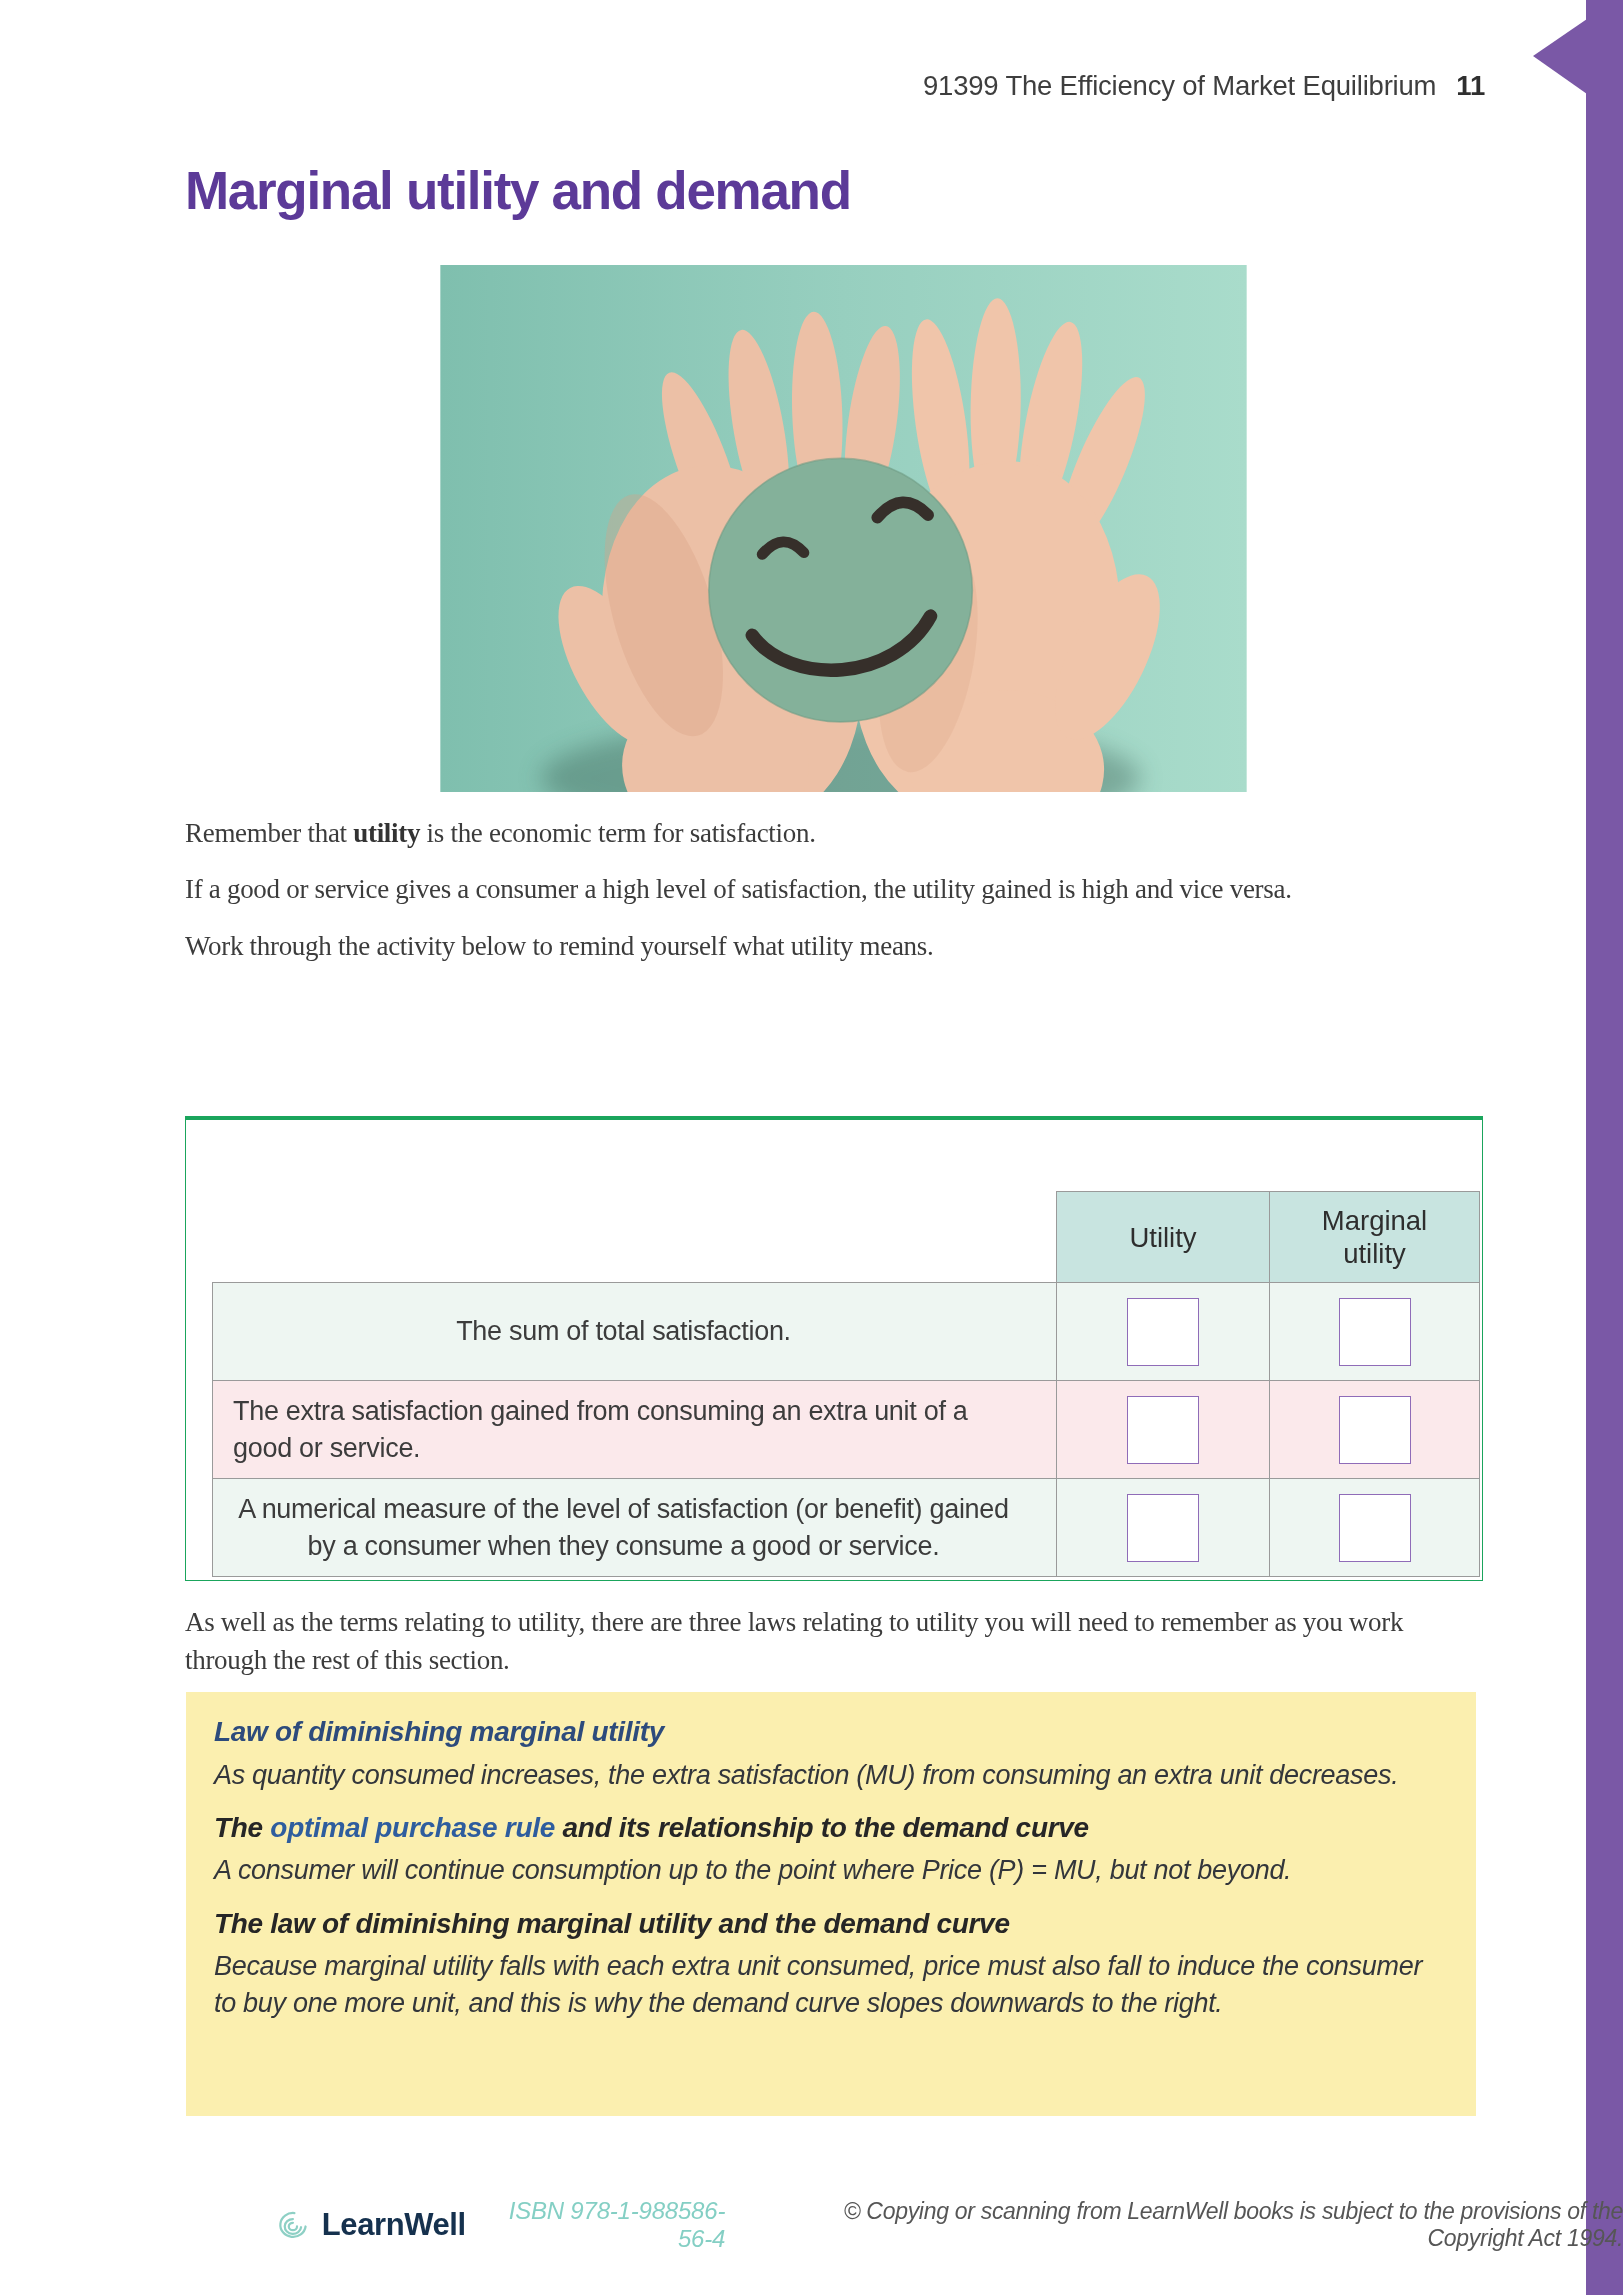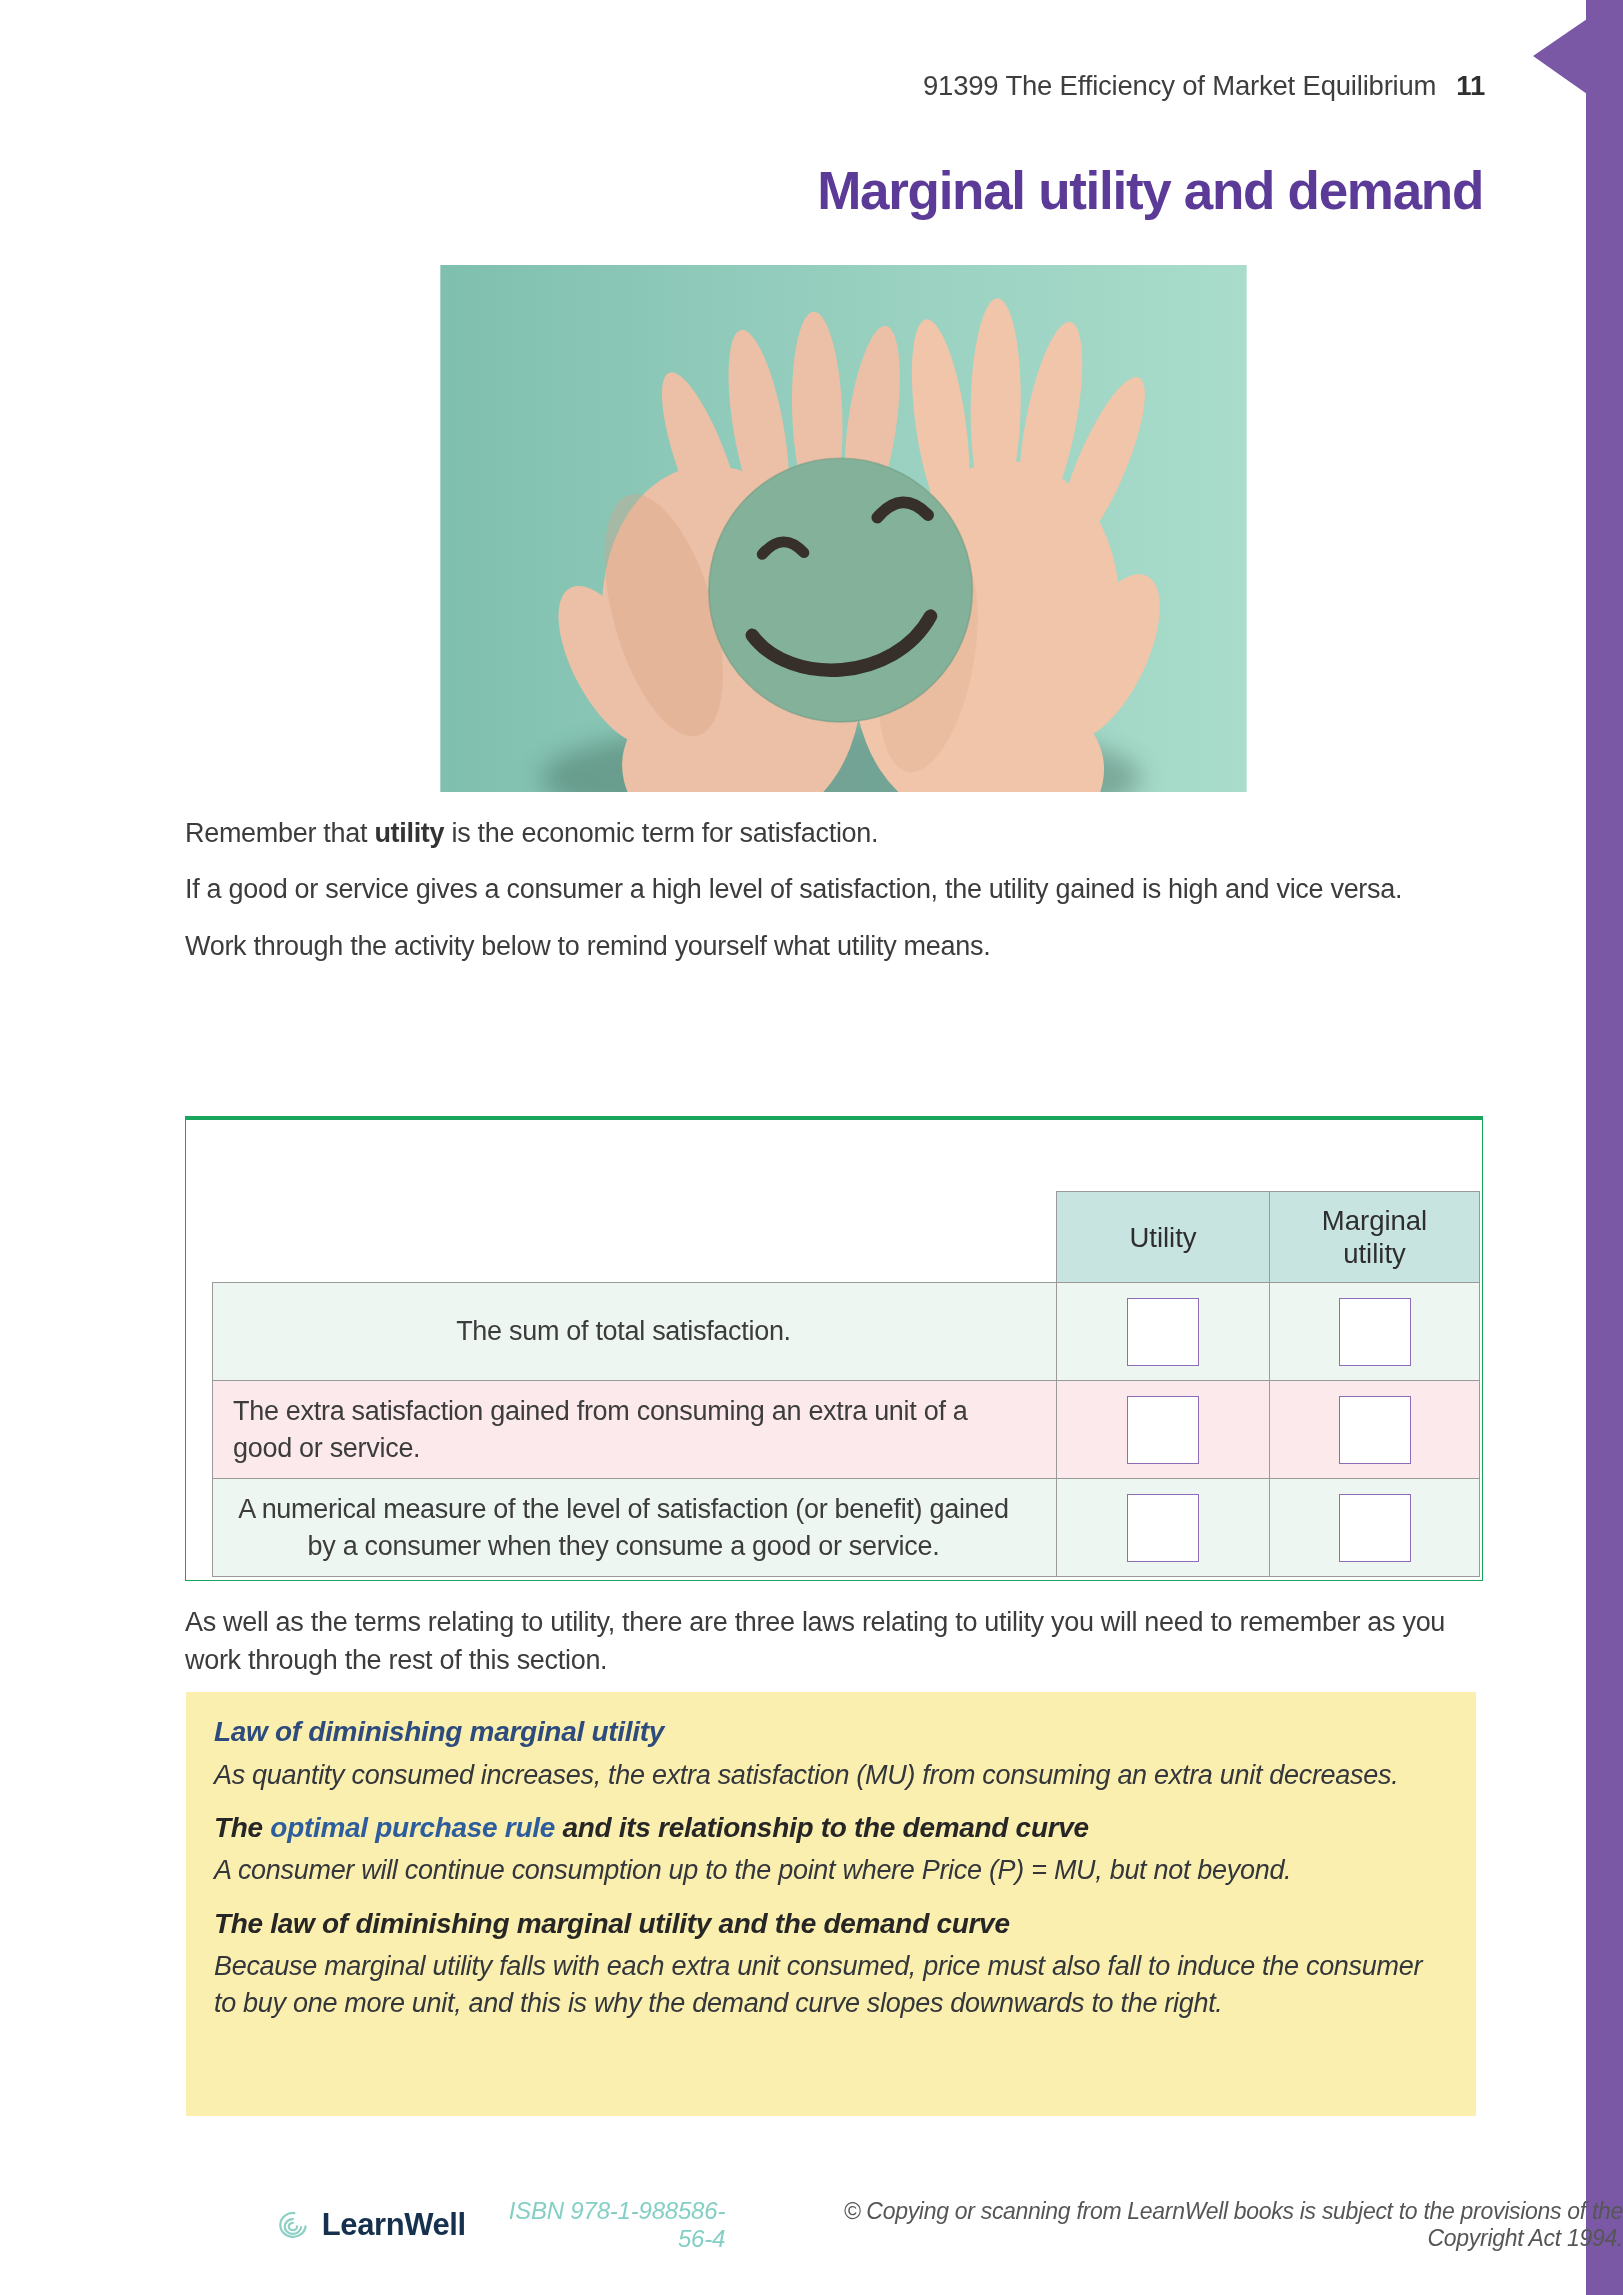--- a/index.html
+++ b/index.html
@@ -10,29 +10,29 @@
   .side-band{position:absolute;right:0;top:0;width:37px;height:2295px;background:#7a58a6;}
   .corner-arrow{position:absolute;left:1533px;top:19px;width:0;height:0;
       border-top:37px solid transparent;border-bottom:38px solid transparent;border-right:54px solid #7a58a6;}
 
   
   .runhead{position:absolute;top:70px;left:185px;width:1300px;text-align:right;
       font-size:27.5px;color:#3e3e3e;letter-spacing:-0.2px;}
   .runhead .pagenum{font-weight:bold;color:#2f2f2f;margin-left:20px;}
 
   
-  .page-title{position:absolute;top:160px;left:185px;width:1298px;text-align:right;
+  .page-title{position:absolute;top:160px;left:185px;width:1298px;text-align:left;
       font-size:53px;font-weight:800;letter-spacing:-1.3px;color:#5c3a98;}
 
   
   .photo{position:absolute;left:440px;top:265px;width:807px;height:527px;}
 
   
   .intro{position:absolute;left:185px;top:814px;width:1271px;}
-  .para{font-size:27px;line-height:38px;letter-spacing:-0.3px;color:#3c3c3c;margin:0 0 18.4px 0;}
+  .para{font-size:27px;line-height:38px;letter-spacing:-0.3px;color:#3c3c3c;margin:0 0 18.4px 0;font-family:Liberation Serif, serif;}
   .para b{color:#333;}
 
   
   .activity{position:absolute;left:185px;top:1116px;width:1298px;height:465px;box-sizing:border-box;
       border:1.7px solid #1aa55c;border-top-width:4.2px;background:#fff;}
   .activity-head{position:absolute;left:20px;top:30px;right:18.4px;display:flex;align-items:center;}
   .activity-title{font-size:31px;font-weight:bold;color:#17a45a;letter-spacing:-0.3px;margin-left:11.7px;}
   .answers-ref{margin-left:auto;font-size:24px;color:#2baa64;letter-spacing:-0.2px;}
 
   table.match{position:absolute;left:26px;top:71px;border-collapse:collapse;table-layout:fixed;}

